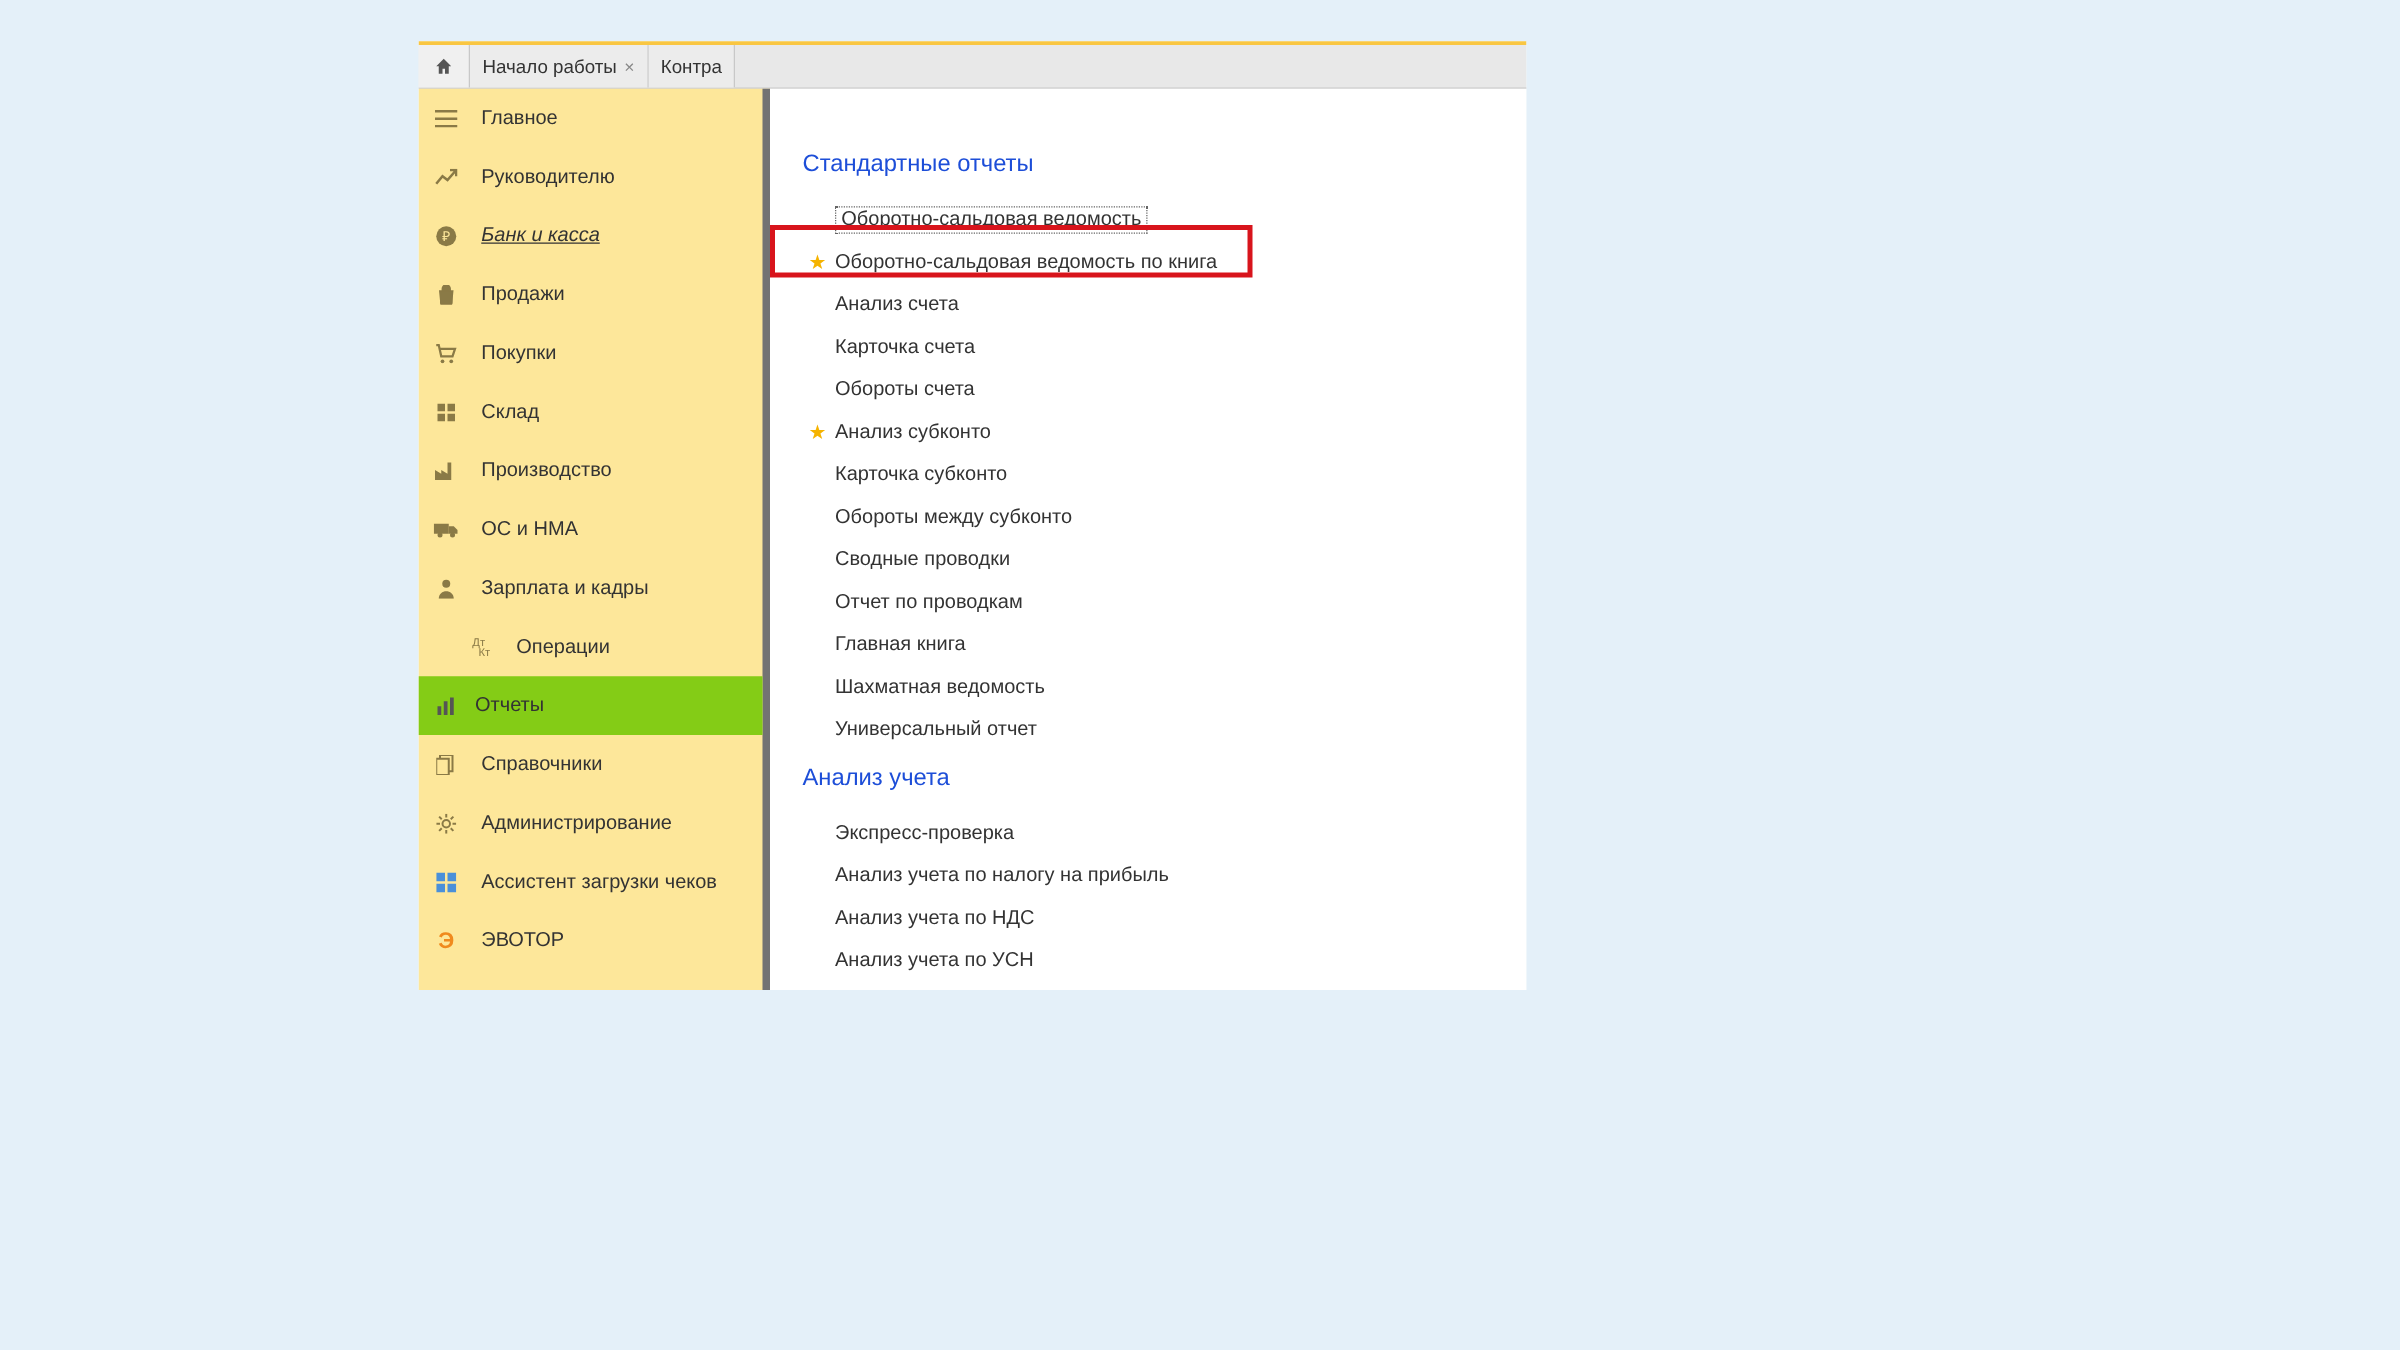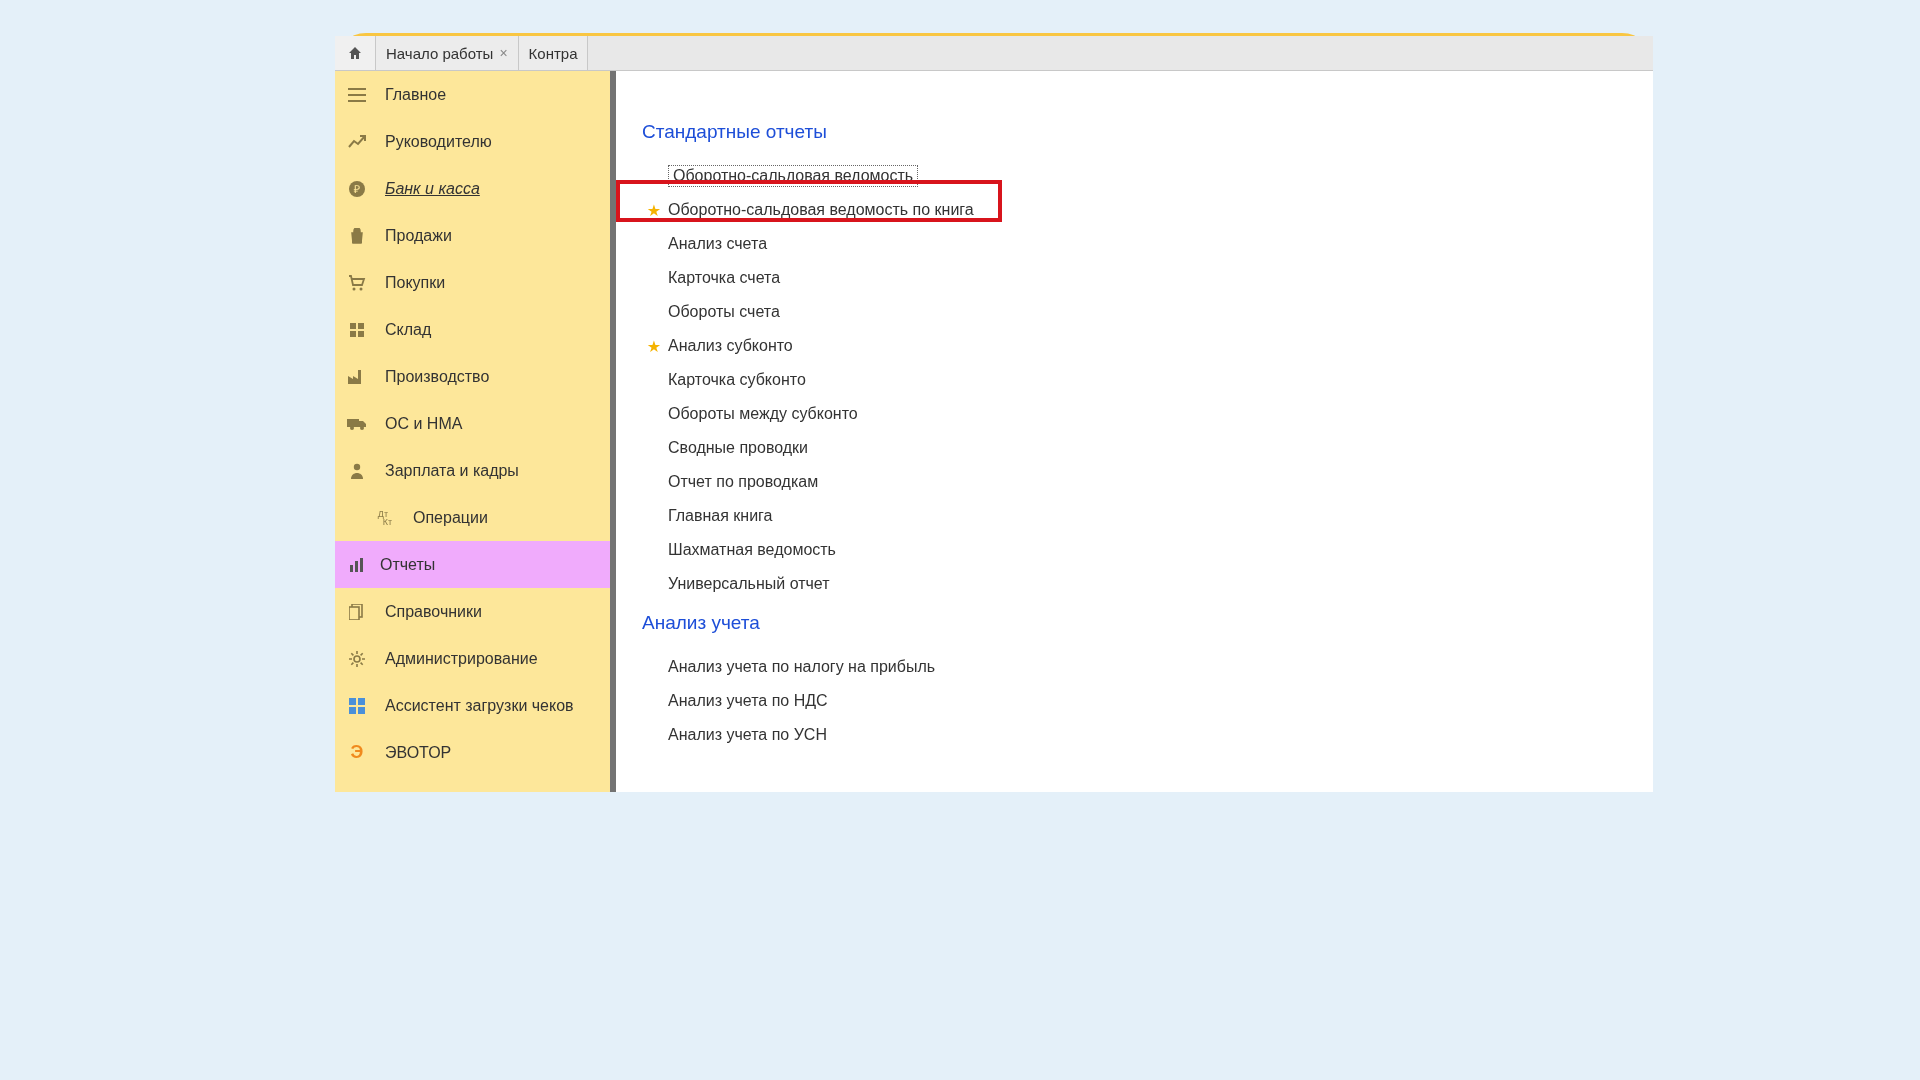--- a/index.html
+++ b/index.html
@@ -10,25 +10,24 @@
     background: #e4f0f9;
     font-family: Arial, Helvetica, sans-serif;
     font-size: 15px;
     color: #333;
     overflow: hidden;
   }
   .canvas {
     position: absolute;
     left: 335px;
     top: 33px;
-    width: 1318px;
+    width: 886px;
     height: 756px;
     background: #fff;
     border-top: 3px solid #f9c642;
-    border-radius: 31px;
   }
   
   .tab-bar {
     display: flex;
     align-items: stretch;
     height: 34px;
     background: #e8e8e8;
     border-bottom: 1px solid #c8c8c8;
     font-size: 15px;
   }
@@ -68,21 +67,21 @@
   .side-item {
     display: flex;
     align-items: center;
     height: 47px;
     padding-left: 10px;
     gap: 16px;
     color: #333;
     cursor: pointer;
   }
   .side-item.active {
-    background: #f0abfc;
+    background: #84cc16;
     gap: 11px;
   }
   .side-item .icon {
     width: 24px;
     display: flex;
     justify-content: center;
     color: #8a7a46;
   }
   .side-item.evotor .icon { color: #f08a1d; font-weight: bold; }
   .side-item.assistant .icon { color: #4a90d9; }
@@ -363,20 +362,24 @@
           <span class="star">★</span>
           <span class="txt">Универсальный отчет</span>
         </div>
       </div>
 
       <div class="section-title" style="margin-top:11px;">Анализ учета</div>
 
       <div class="report-list">
         <div class="report-item">
           <span class="star">★</span>
+          <span class="txt">Экспресс-проверка</span>
+        </div>
+        <div class="report-item">
+          <span class="star">★</span>
           <span class="txt">Анализ учета по налогу на прибыль</span>
         </div>
         <div class="report-item">
           <span class="star">★</span>
           <span class="txt">Анализ учета по НДС</span>
         </div>
         <div class="report-item">
           <span class="star">★</span>
           <span class="txt">Анализ учета по УСН</span>
         </div>

